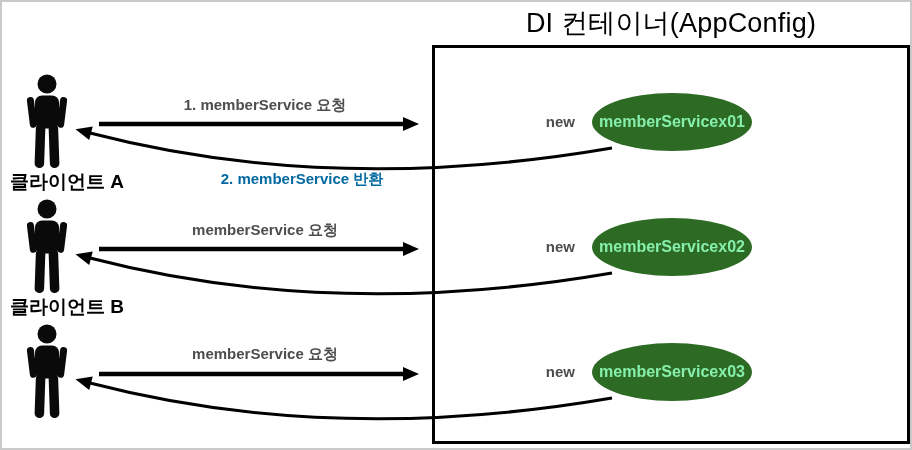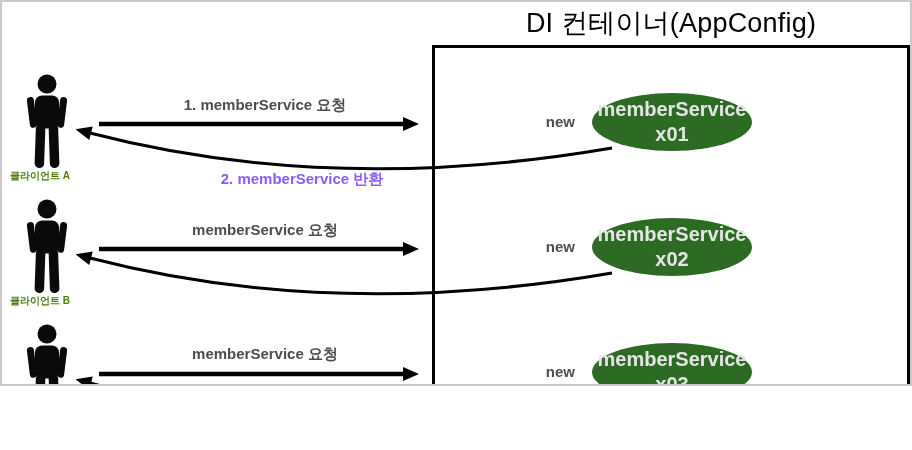--- a/index.html
+++ b/index.html
@@ -1,50 +1,50 @@
 <!DOCTYPE html>
 <html><head>
 <meta charset="utf-8">
 <style>
   html,body { margin:0; padding:0; background:#fff; }
   .canvas {
-    position:relative; width:912px; height:386px; background:#ffffff;
+    position:relative; width:912px; height:450px; background:#ffffff;
     border:2px solid #c9c9c9; box-sizing:border-box; overflow:hidden;
     font-family:"Liberation Sans", sans-serif;
   }
   .title {
     position:absolute; left:430px; top:3px; width:478px;
     text-align:center; font-size:27px; font-weight:500; color:#000;
     letter-spacing:0.2px; white-space:nowrap;
   }
   .container-box {
     position:absolute; left:430px; top:43px; width:478px; height:399px;
     border:3px solid #000; box-sizing:border-box; background:transparent;
   }
   .gfx { position:absolute; left:0; top:0; width:912px; height:450px; }
   .req-label {
     position:absolute; left:102px; width:322px; text-align:center;
     font-size:15px; font-weight:bold; color:#4d4d4d; white-space:nowrap;
   }
   .ret-label {
     position:absolute; left:180px; width:240px; text-align:center;
-    font-size:15px; font-weight:bold; color:#8b5cf6; white-space:nowrap;
+    font-size:15px; font-weight:bold; color:#0369a1; white-space:nowrap;
   }
   .client-label {
     position:absolute; left:8px; width:120px;
-    font-size:10px; font-weight:bold; color:#4d7c0f; white-space:nowrap;
+    font-size:19px; font-weight:bold; color:#000000; white-space:nowrap;
   }
   .new-label {
     position:absolute; left:528px; width:45px; text-align:right;
     font-size:15px; font-weight:bold; color:#4d4d4d;
   }
   .service-ellipse {
     position:absolute; left:590px; width:160px; height:58px;
-    border-radius:50%; color:#e5e5e5; font-weight:bold; font-size:20px;
-    display:flex; flex-direction:column; align-items:center; justify-content:center;
+    border-radius:50%; color:#86efac; font-weight:bold; font-size:16px;
+    display:flex; flex-direction:row; align-items:center; justify-content:center;
     line-height:1.25; text-align:center;
   }
 </style>
 </head>
 <body>
 
 <div class="canvas">
 
   <div class="title">DI 컨테이너(AppConfig)</div>
 

